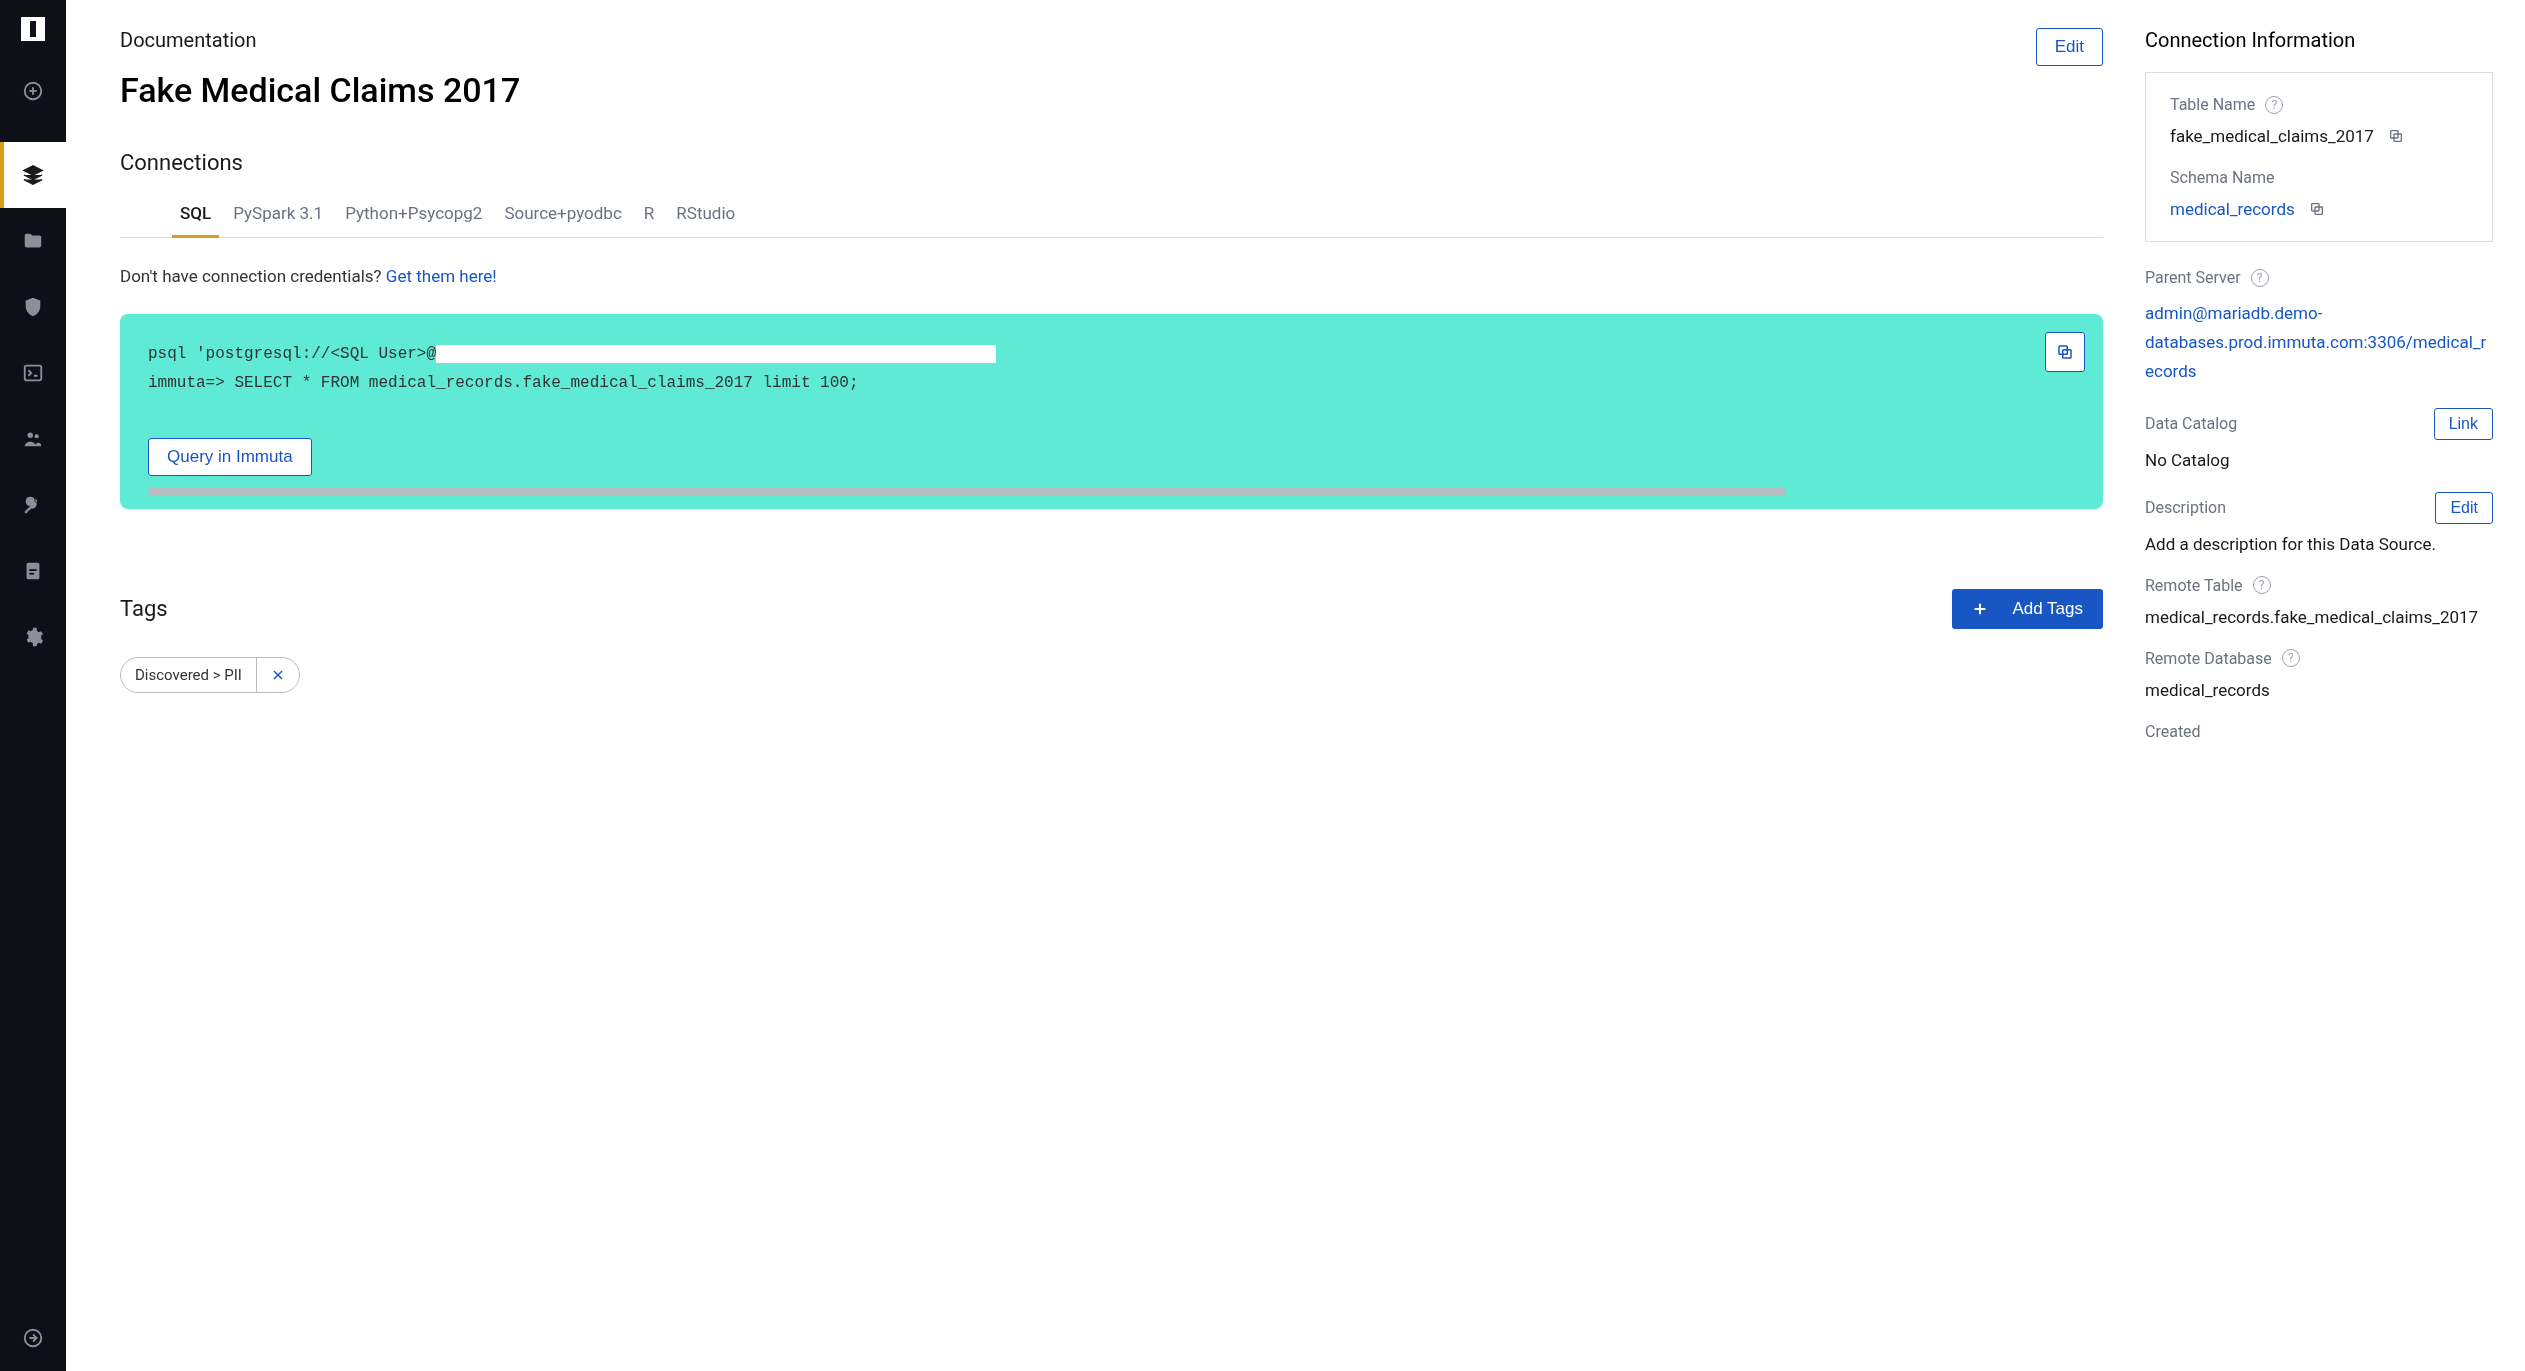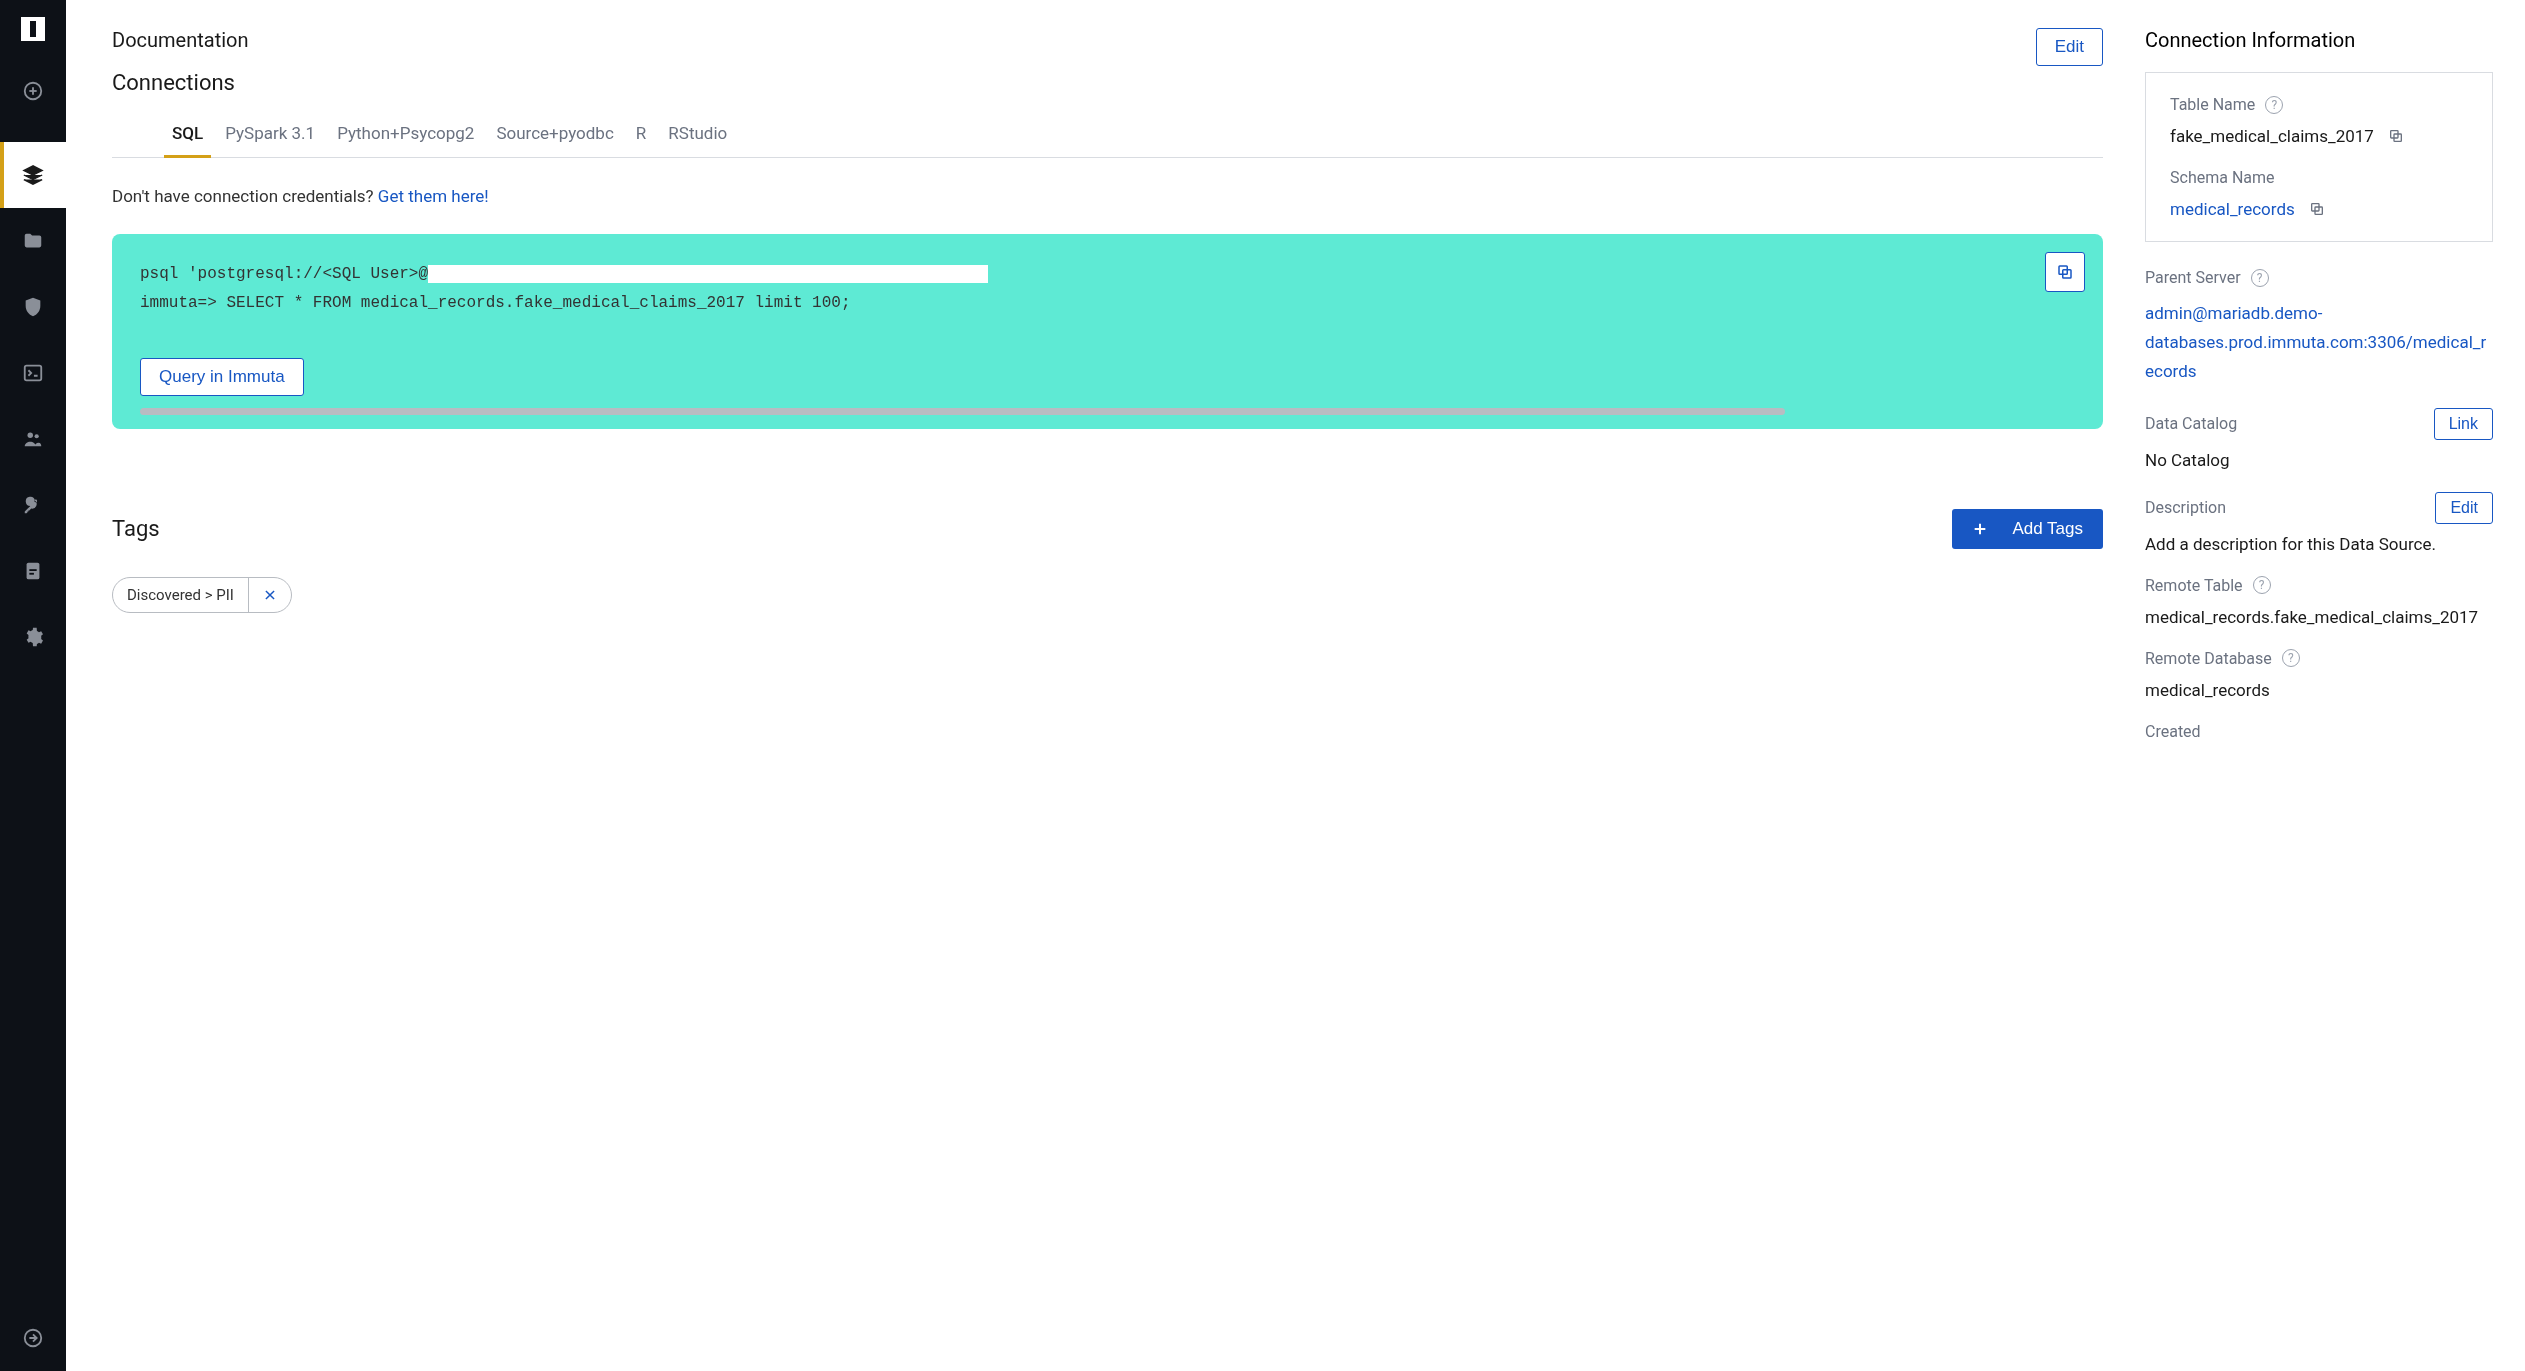--- a/index.html
+++ b/index.html
@@ -48,21 +48,21 @@
   left: 0; top: 0; bottom: 0; width: 4px;
   background: #d4a017;
 }
 .sidebar .spacer { flex: 1; }
 .sidebar svg { width: 22px; height: 22px; }
 
 
 .main {
   flex: 1;
   display: flex;
-  padding: 28px 0 0 4px;
+  padding: 28px 0 0 12px;
   overflow: hidden;
 }
 .content {
   flex: 1;
   padding: 0 32px 40px 42px;
   min-width: 0;
 }
 .aside {
   width: 390px;
   padding: 0 32px 40px 10px;
@@ -300,20 +300,21 @@
           <path d="M12 8l4 4-4 4M8 12h8"></path>
         </svg>
     </div>
   </div>
 
   <div class="main">
     <div class="content">
       <div class="doc-header">
         <div>
           <div class="doc-label">Documentation</div>
+          <h1 class="page-title">Fake Medical Claims 2017</h1>
         </div>
         <button class="btn-outline">Edit</button>
       </div>
 
       <div class="section-title">Connections</div>
 
       <div class="tabs">
         <div class="tab active">SQL</div>
         <div class="tab">PySpark 3.1</div>
         <div class="tab">Python+Psycopg2</div>

